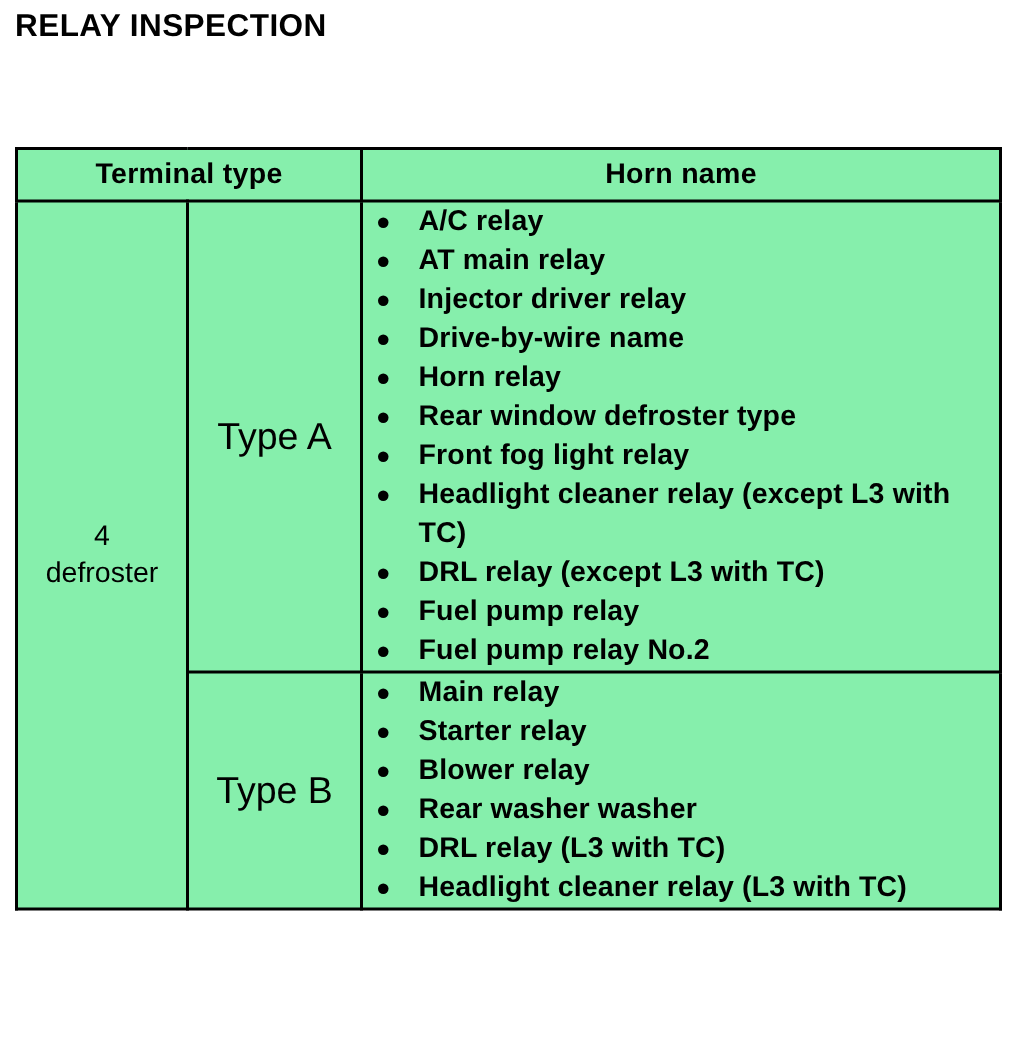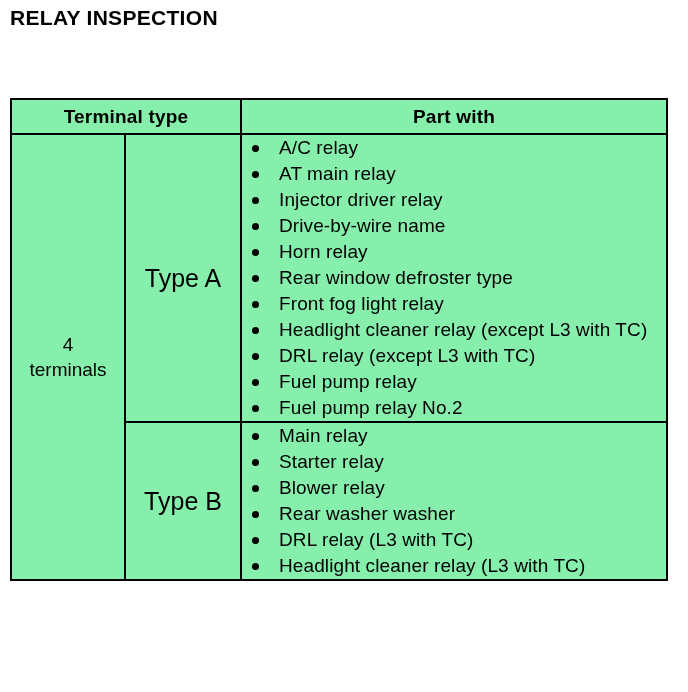--- a/index.html
+++ b/index.html
@@ -99,20 +99,21 @@
   .part-cell {
     padding: 8px 6px 10px 6px;
     vertical-align: top;
   }
 
   
   ul.part-list {
     list-style: none;
     margin: 0;
     padding: 0;
+    font-weight: bold;
   }
   ul.part-list > li {
     position: relative;
     padding-left: 37px;
     font-size: 19px;
     line-height: 26px;
     letter-spacing: 0.1px;
     margin: 0 0 0 0;
   }
   ul.part-list > li::before {
@@ -137,29 +138,29 @@
 
   <table class="relay-table">
     <colgroup>
       <col class="col-terminal">
       <col class="col-type">
       <col class="col-part">
     </colgroup>
     <thead>
       <tr>
         <th class="head-cell" colspan="2">Terminal type</th>
-        <th class="head-cell">Part with</th>
+        <th class="head-cell">Horn name</th>
       </tr>
     </thead>
     <tbody>
 
       <tr>
         <td class="terminal-cell" rowspan="2">
           <span class="t-line">4</span>
-          <span class="t-line">terminals</span>
+          <span class="t-line">defroster</span>
         </td>
         <td class="type-cell">Type A</td>
         <td class="part-cell">
           <ul class="part-list">
             <li>
                 <span class="li-text">A/C relay</span>
               </li>
             <li>
                 <span class="li-text">AT main relay</span>
               </li>

